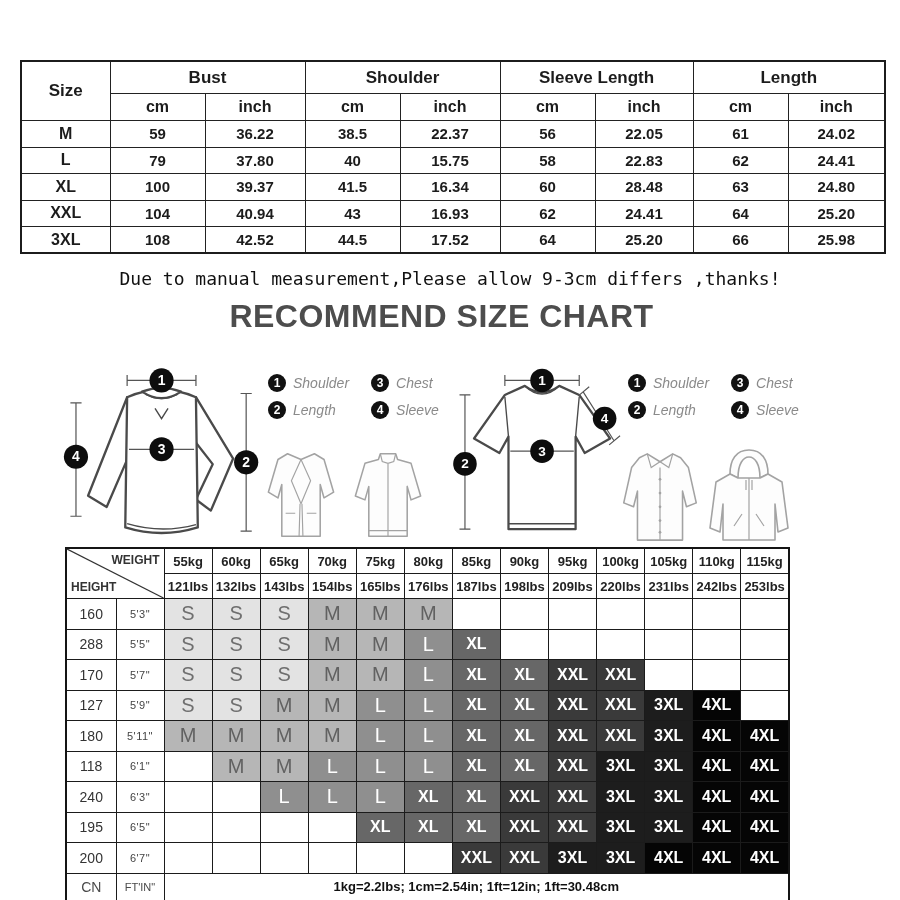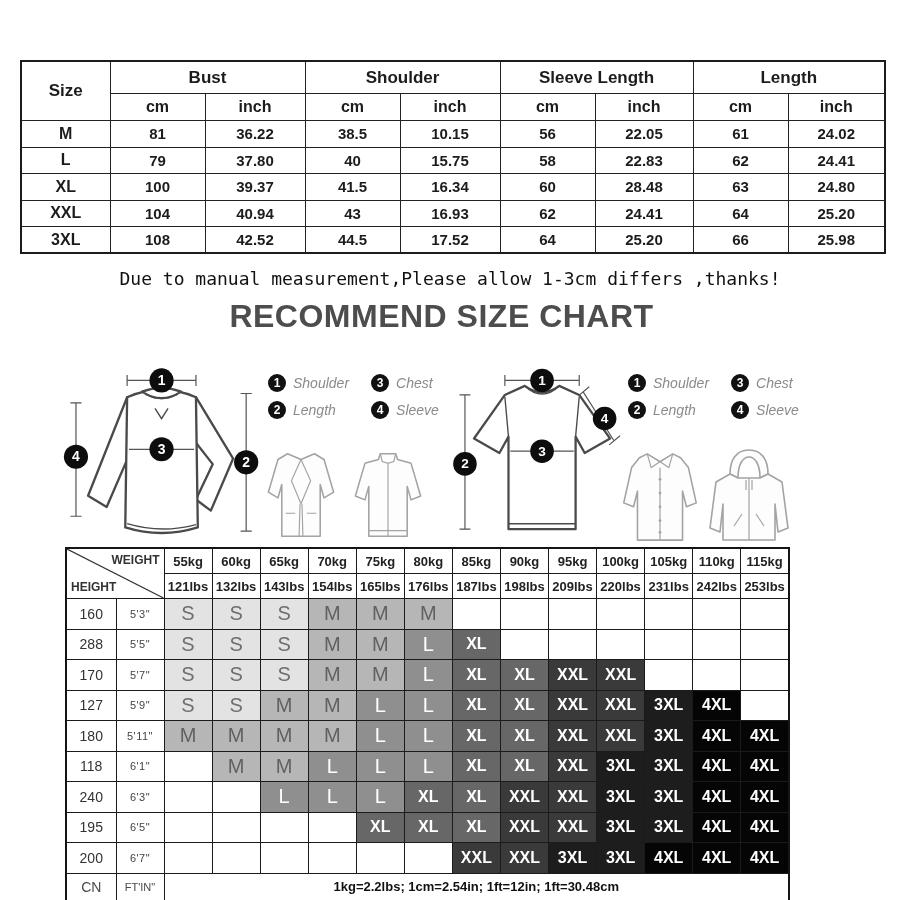--- a/index.html
+++ b/index.html
@@ -91,24 +91,24 @@
           <th class="unit">inch</th>
           <th class="unit">cm</th>
           <th class="unit">inch</th>
           <th class="unit">cm</th>
           <th class="unit">inch</th>
         </tr>
       </thead>
       <tbody>
         <tr>
           <th class="szname">M</th>
-          <td class="val">81</td>
+          <td class="val">59</td>
           <td class="val">36.22</td>
           <td class="val">38.5</td>
-          <td class="val">10.15</td>
+          <td class="val">22.37</td>
           <td class="val">56</td>
           <td class="val">22.05</td>
           <td class="val">61</td>
           <td class="val">24.02</td>
         </tr>
         <tr>
           <th class="szname">L</th>
           <td class="val">79</td>
           <td class="val">37.80</td>
           <td class="val">40</td>
@@ -147,21 +147,21 @@
           <td class="val">44.5</td>
           <td class="val">17.52</td>
           <td class="val">64</td>
           <td class="val">25.20</td>
           <td class="val">66</td>
           <td class="val">25.98</td>
         </tr>
       </tbody>
     </table>
 
-  <div class="note">Due to manual measurement,Please allow 1-3cm differs ,thanks!</div>
+  <div class="note">Due to manual measurement,Please allow 9-3cm differs ,thanks!</div>
   <div class="heading">RECOMMEND SIZE CHART</div>
 
   <div class="illus">
 
     <svg style="left:62px;top:360px" width="200" height="186" viewBox="0 0 215 200">
       <path class="garment" d="M70,40 L28,146 L48,158 L80,84 Z"></path>
       <path class="garment" d="M144,40 L184,106 L160,162 L144,150 L162,112 L134,76 Z"></path>
       <path class="garment" d="M70,40 Q107,24 144,40 L146,180 Q107,192 68,180 Z"></path>
       <path class="garment" d="M86,34 Q107,48 128,34 Q107,26 86,34 Z"></path>
       <path class="garment-thin" d="M90,37 Q107,46 124,37 M100,52 L107,63 L114,52 M70,176 Q107,187 144,177"></path>

